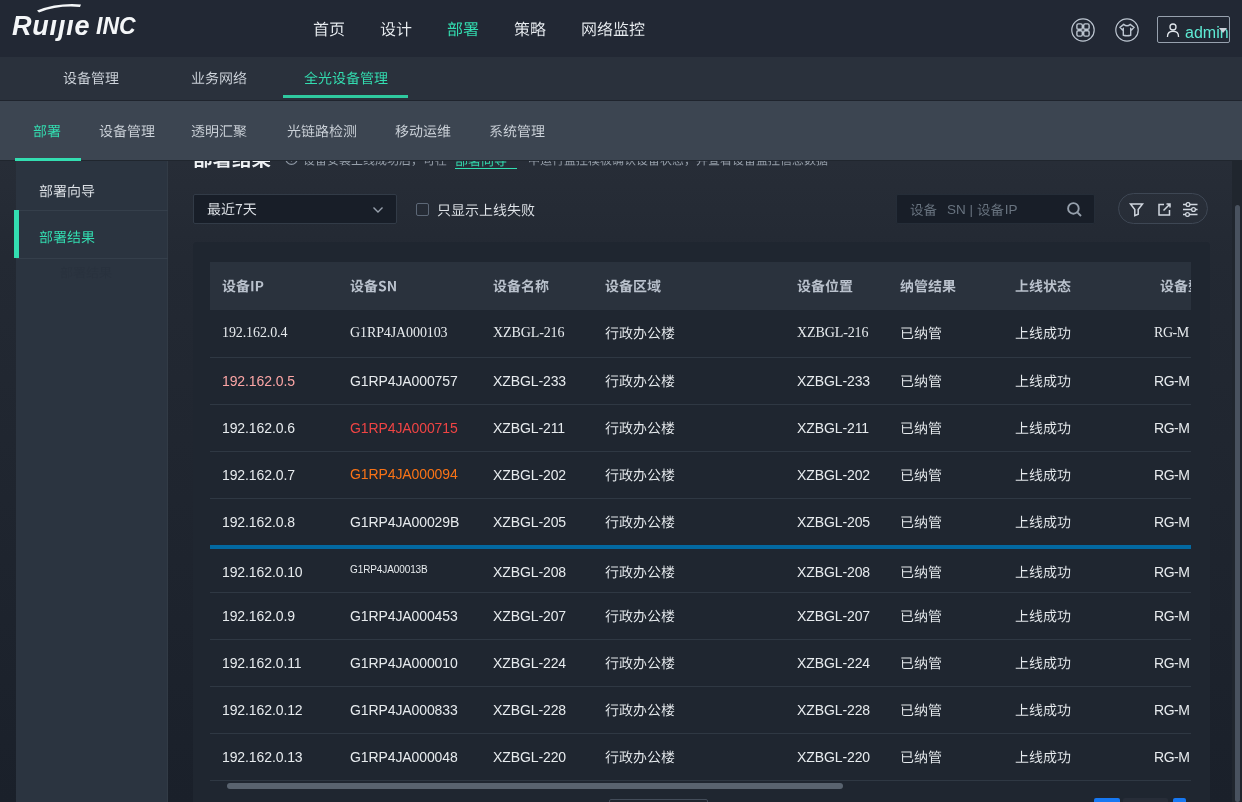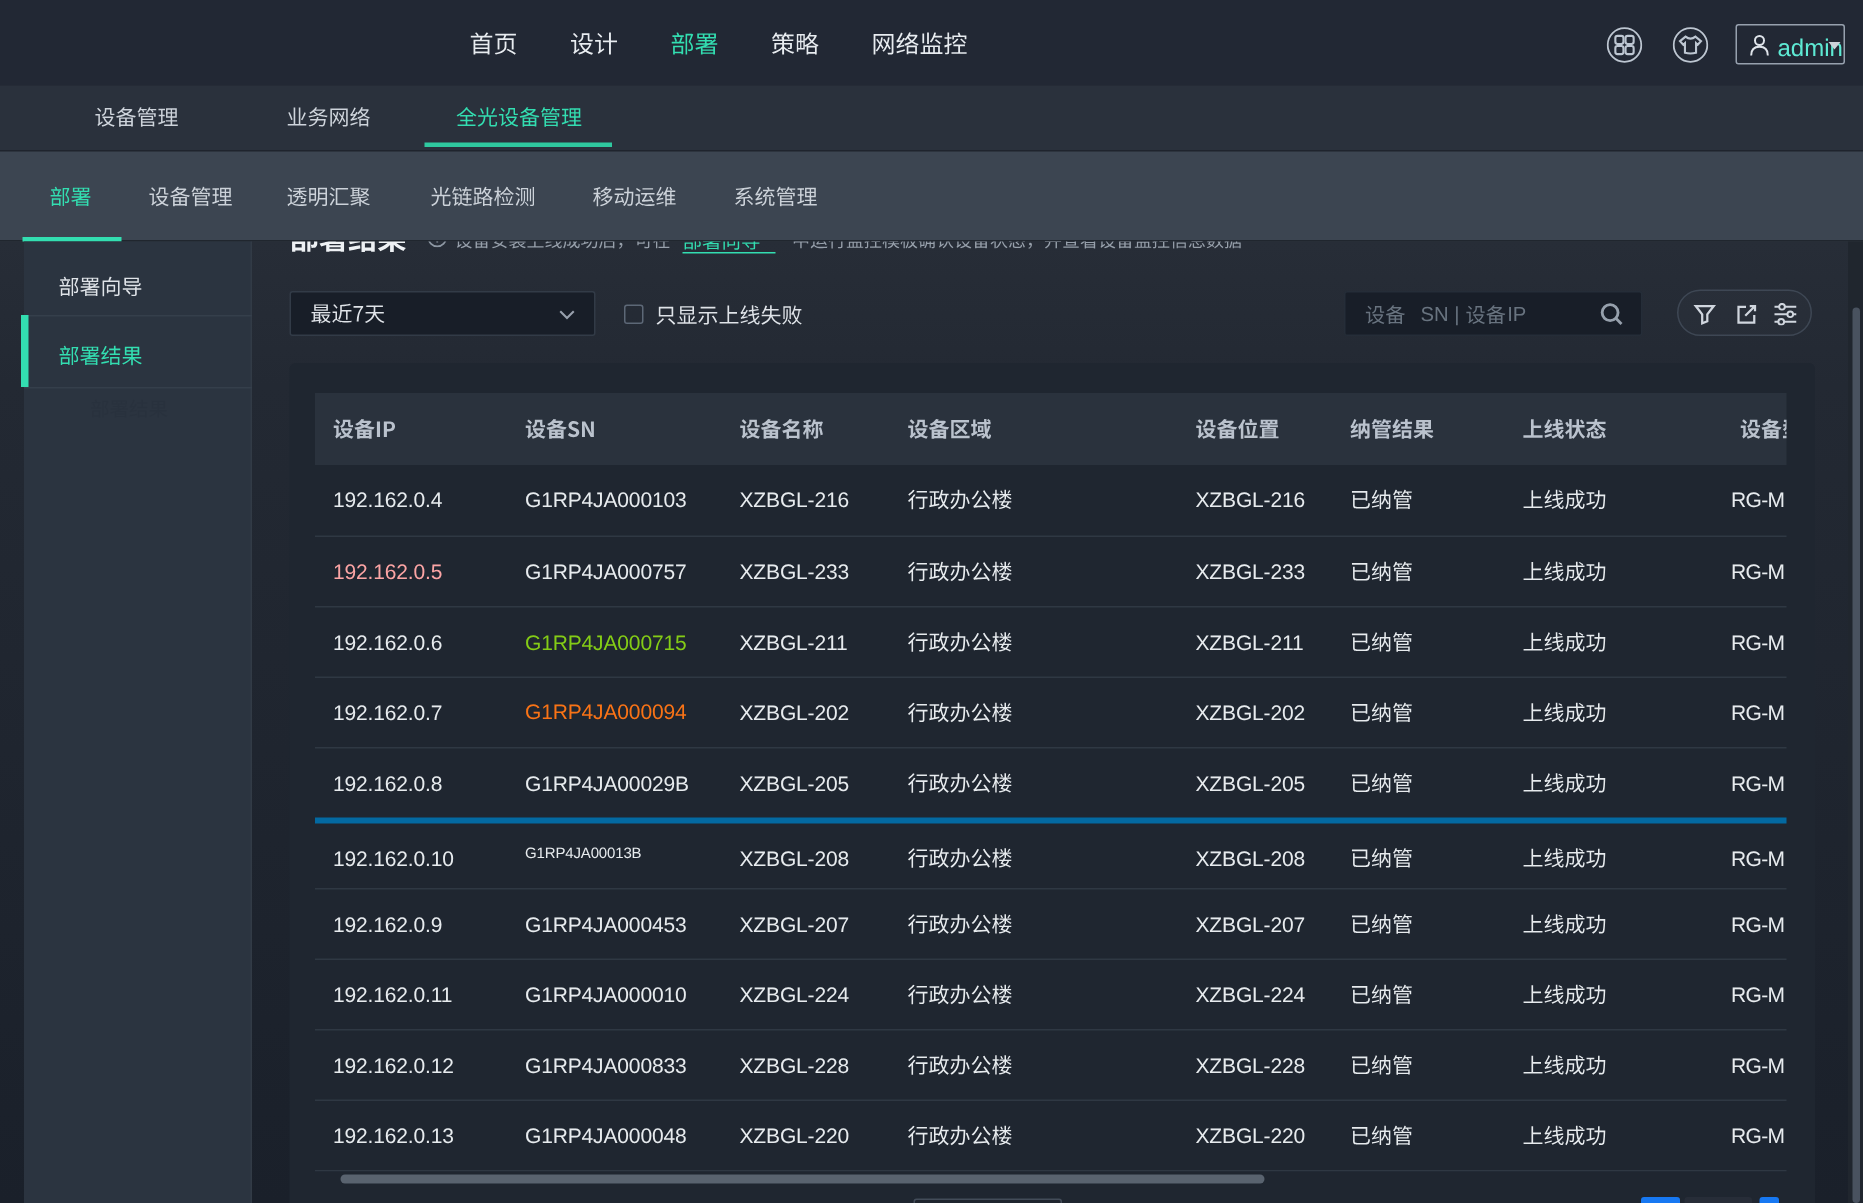--- a/index.html
+++ b/index.html
@@ -114,20 +114,29 @@
         <path id="gr653f" d="M613 840C585 690 539 545 473 442V478H336V697H511V769H51V697H263V136L162 114V545H93V100L33 88L48 12C172 41 350 82 516 122L509 191L336 152V406H448L444 401C461 389 492 364 504 350C528 382 549 418 569 458C595 352 628 256 673 173C616 93 542 30 443 -17C458 -33 480 -65 488 -82C582 -33 656 29 714 105C768 26 834 -37 917 -80C929 -60 952 -32 969 -17C882 23 814 89 759 172C824 281 865 417 891 584H959V654H645C661 710 676 768 688 828ZM622 584H815C796 451 765 339 717 246C670 339 637 448 615 566Z"></path>
         <path id="gr529e" d="M183 495C155 407 105 296 45 225L114 185C172 261 221 378 251 467ZM778 481C824 380 871 248 886 167L960 194C943 275 894 405 847 504ZM389 839V665V656H87V581H387C378 386 323 149 42 -24C61 -37 90 -66 103 -84C402 104 458 366 467 581H671C657 207 641 62 609 29C598 16 587 13 566 14C541 14 479 14 412 20C426 -2 436 -36 438 -60C499 -62 563 -65 599 -61C636 -57 660 -48 683 -18C723 30 738 182 754 614C754 626 755 656 755 656H469V664V839Z"></path>
         <path id="gr516c" d="M324 811C265 661 164 517 51 428C71 416 105 389 120 374C231 473 337 625 404 789ZM665 819 592 789C668 638 796 470 901 374C916 394 944 423 964 438C860 521 732 681 665 819ZM161 -14C199 0 253 4 781 39C808 -2 831 -41 848 -73L922 -33C872 58 769 199 681 306L611 274C651 224 694 166 734 109L266 82C366 198 464 348 547 500L465 535C385 369 263 194 223 149C186 102 159 72 132 65C143 43 157 3 161 -14Z"></path>
         <path id="gr697c" d="M417 786C444 743 475 684 491 650L551 681C536 714 503 770 475 812ZM835 822C816 778 780 714 752 675L804 650C834 687 869 743 902 794ZM618 840V645H380V582H571C511 520 426 461 352 429C368 416 389 392 400 375C472 412 556 476 618 544V382H689V547C752 481 838 416 909 380C919 397 941 423 958 436C885 466 797 523 736 582H934V645H689V840ZM760 231C740 173 709 128 665 92C621 108 575 125 530 140C548 166 567 198 586 231ZM426 110C484 91 542 71 597 50C532 18 448 -2 344 -15C355 -30 368 -58 374 -78C502 -58 602 -28 677 18C756 -14 826 -47 879 -76L931 -22C879 4 812 34 737 64C783 108 816 163 836 231H944V296H621C633 320 644 344 654 367L581 381C570 354 557 325 542 296H359V231H506C479 186 451 144 426 110ZM178 840V647H56V577H174C147 441 90 281 32 197C45 179 63 146 72 124C111 185 148 282 178 384V-79H247V444C273 396 302 338 315 307L361 361C345 390 272 503 247 537V577H345V647H247V840Z"></path>
         <path id="gr5df2" d="M93 778V703H747V440H222V605H146V102C146 -22 197 -52 359 -52C397 -52 695 -52 735 -52C900 -52 933 3 952 187C930 191 896 204 876 218C862 57 845 22 736 22C668 22 408 22 355 22C245 22 222 37 222 101V366H747V316H825V778Z"></path>
         <path id="gr7eb3" d="M42 53 56 -18C147 6 269 35 385 65L379 128C253 99 126 70 42 53ZM636 839V707L634 619H412V-79H482V165C500 155 522 139 534 126C599 199 640 280 666 362C714 283 762 198 787 142L850 180C818 249 748 361 688 451C694 484 699 517 702 550H850V16C850 2 845 -3 830 -3C814 -4 759 -5 701 -3C711 -22 721 -54 724 -74C803 -74 852 -73 882 -62C911 -49 921 -26 921 16V619H706L708 706V839ZM482 182V550H629C616 427 580 296 482 182ZM60 423C75 430 99 436 225 453C180 386 139 333 121 313C89 275 66 250 45 246C53 229 64 196 67 182C87 194 121 204 373 254C372 269 372 296 374 315L167 277C245 368 323 480 388 593L330 628C311 590 289 553 267 517L133 502C193 590 251 703 295 810L229 840C189 719 116 587 94 553C72 518 55 494 38 490C46 472 57 437 60 423Z"></path>
       </defs>
     </svg> 
     <div id="contentbg"></div>
     <div id="hdr">
+      <div id="logo">
+<svg width="134" height="44" viewBox="0 0 134 44">
+<g fill="#f4f6f8" font-family="Liberation Sans, sans-serif" font-style="italic" font-weight="bold">
+<text x="0" y="32.5" font-size="27" letter-spacing="0.8">Ruıȷıe</text>
+<text x="84" y="32" font-size="23" letter-spacing="0">INC</text>
+</g>
+<path d="M25 8.5 Q46 0.5 69 2.5 L68 5 Q46 3 27 10.5 Z" fill="#f4f6f8"></path>
+</svg>
+      </div>
       <div style="position:absolute;left:313px;top:21px;">
         <svg width="32.0" height="16" viewBox="0 0 32.0 16" fill="#e8ecf0">
           <g transform="translate(0,14.1) scale(0.016000,-0.016000)">
             <use href="#gr9996" x="0"></use>
             <use href="#gr9875" x="1000"></use>
           </g>
         </svg>
       </div>
       <div style="position:absolute;left:380px;top:21px;">
         <svg width="32.0" height="16" viewBox="0 0 32.0 16" fill="#e8ecf0">
@@ -537,21 +546,21 @@
           <div style="position:absolute;left:950px;top:17px;">
             <svg width="56.0" height="14" viewBox="0 0 56.0 14" fill="#bac2cd">
               <g transform="translate(0,12.3) scale(0.014000,-0.014000)">
                 <use href="#gb8bbe" x="0"></use>
                 <use href="#gb5907" x="1000"></use>
                 <use href="#gb578b" x="2000"></use>
                 <use href="#gb53f7" x="3000"></use>
               </g>
             </svg>
           </div>
-          <div style="position:absolute;left:0px;top:48px;width:983px;height:47px;">
+          <div style="position:absolute;left:0px;top:48px;width:983px;height:47px;font-family:Liberation Serif, serif;">
             <div style="position:absolute;left:12px;top:15px;font-size:14px;color:#e7ebee;white-space:nowrap;letter-spacing:-.1px">192.162.0.4</div>
             <div style="position:absolute;left:140px;top:15px;font-size:14px;color:#e7ebee;white-space:nowrap;letter-spacing:-.1px">G1RP4JA000103</div>
             <div style="position:absolute;left:283px;top:15px;font-size:14px;color:#e7ebee;white-space:nowrap;letter-spacing:-.1px">XZBGL-216</div>
             <div style="position:absolute;left:395px;top:16px;">
               <svg width="70.0" height="14" viewBox="0 0 70.0 14" fill="#e7ebee">
                 <g transform="translate(0,12.3) scale(0.014000,-0.014000)">
                   <use href="#gr884c" x="0"></use>
                   <use href="#gr653f" x="1000"></use>
                   <use href="#gr529e" x="2000"></use>
                   <use href="#gr516c" x="3000"></use>
@@ -613,21 +622,21 @@
                   <use href="#gr7ebf" x="1000"></use>
                   <use href="#gr6210" x="2000"></use>
                   <use href="#gr529f" x="3000"></use>
                 </g>
               </svg>
             </div>
             <div style="position:absolute;left:944px;top:15px;font-size:14px;color:#e7ebee;white-space:nowrap;letter-spacing:-.45px">RG-M</div>
           </div>
           <div style="position:absolute;left:0px;top:142px;width:983px;height:47px;border-top:1px solid #2f3843;">
             <div style="position:absolute;left:12px;top:15px;font-size:14px;color:#e7ebee;white-space:nowrap;letter-spacing:-.1px">192.162.0.6</div>
-            <div style="position:absolute;left:140px;top:15px;font-size:14px;color:#84cc16;white-space:nowrap;letter-spacing:-.1px">G1RP4JA000715</div>
+            <div style="position:absolute;left:140px;top:15px;font-size:14px;color:#ef4444;white-space:nowrap;letter-spacing:-.1px">G1RP4JA000715</div>
             <div style="position:absolute;left:283px;top:15px;font-size:14px;color:#e7ebee;white-space:nowrap;letter-spacing:-.1px">XZBGL-211</div>
             <div style="position:absolute;left:395px;top:16px;">
               <svg width="70.0" height="14" viewBox="0 0 70.0 14" fill="#e7ebee">
                 <g transform="translate(0,12.3) scale(0.014000,-0.014000)">
                   <use href="#gr884c" x="0"></use>
                   <use href="#gr653f" x="1000"></use>
                   <use href="#gr529e" x="2000"></use>
                   <use href="#gr516c" x="3000"></use>
                   <use href="#gr697c" x="4000"></use>
                 </g>

